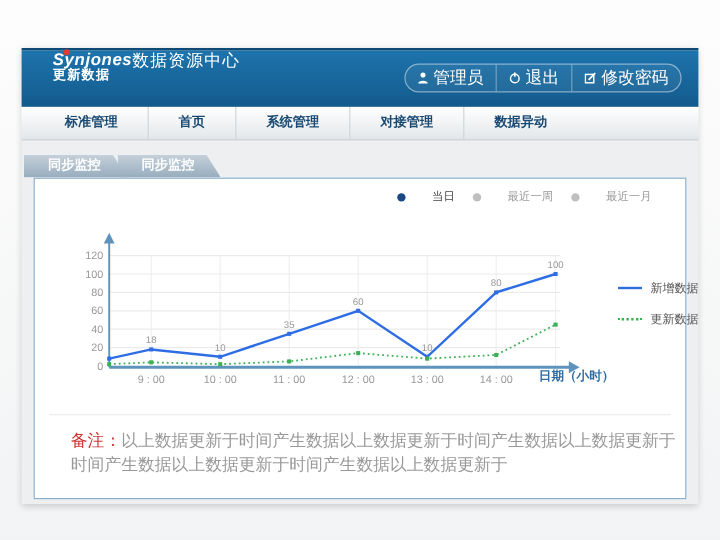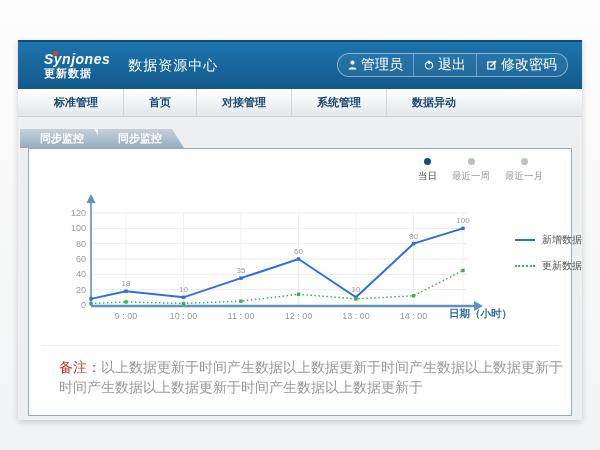--- a/index.html
+++ b/index.html
@@ -2,26 +2,26 @@
 <html><head>
 <meta charset="utf-8">
 <style>
   html,body{margin:0;padding:0;width:600px;height:450px;overflow:hidden;
     background:linear-gradient(#fdfdfd,#f2f3f4);
     font-family:"Liberation Sans","DejaVu Sans",sans-serif;}
   .page{position:absolute;left:18px;top:40px;width:564px;height:380px;
     background:#edeff1;box-shadow:0 2px 6px rgba(0,0,0,.18);}
   
   .hdr{position:relative;height:47px;background:linear-gradient(#1d74ad,#135a8c);
-    border-top:2px solid #0d4a75;display:flex;align-items:center;}
+    border-top:2px solid #0d4a75;display:flex;align-items:flex-start;}
   .logo{position:relative;margin-left:26px;line-height:1;color:#fff;}
   .logo .en{font-size:14px;font-weight:bold;font-style:italic;letter-spacing:.5px;}
   .logo .cn{font-size:11px;font-weight:bold;letter-spacing:1px;margin-top:2px;}
   .logo .dot{position:absolute;left:9px;top:-1px;width:5px;height:5px;border-radius:50%;}
-  .hdr-title{color:#fff;font-size:14px;margin-left:18px;letter-spacing:1px;}
+  .hdr-title{color:#fff;font-size:14px;letter-spacing:1px;}
   .hdr-actions{position:absolute;right:14px;top:11px;display:flex;align-items:center;
     border:1px solid rgba(255,255,255,.45);border-radius:12px;
     background:rgba(255,255,255,.06);height:22px;}
   .hdr-btn{display:flex;align-items:center;gap:4px;color:#fff;font-size:14px;
     padding:0 10px;height:100%;cursor:pointer;}
   .hdr-btn + .hdr-btn{border-left:1px solid rgba(255,255,255,.35);}
   .hdr-btn svg{display:block;}
   
   .nav{height:27px;background:linear-gradient(#ffffff,#e3e7ea);
     border-bottom:1px solid #c9cfd4;display:flex;align-items:center;}
@@ -35,21 +35,21 @@
   .tab{color:#fff;font-size:11px;font-weight:bold;line-height:19px;
     padding:0 22px 0 12px;cursor:pointer;display:flex;align-items:center;gap:5px;
     clip-path:polygon(0 0,calc(100% - 12px) 0,100% 100%,0 100%);}
   .tab.active{background:linear-gradient(#236a9e,#17537f);z-index:3;}
   .tab.inactive{background:linear-gradient(#c5d0da,#97adbe);margin-left:-8px;padding-left:20px;}
   .tab .doc-ic{width:8px;height:10px;border:1px solid #fff;border-radius:1px;position:relative;display:inline-block;}
   .tab .doc-ic::before{content:"";position:absolute;left:1px;top:2px;width:5px;height:1px;background:#fff;box-shadow:0 3px 0 #fff;}
   
   .panel{position:relative;background:#fff;border:1px solid #8cb0cc;height:266px;z-index:1;}
   .filters{position:absolute;top:9px;right:28px;display:flex;gap:15px;align-items:center;}
-  .filter{display:flex;align-items:center;gap:5px;font-size:9.5px;cursor:pointer;flex-direction:column;}
+  .filter{display:flex;align-items:center;gap:22px;font-size:9.5px;cursor:pointer;}
   .filter .fdot{width:7px;height:7px;border-radius:50%;}
   .filter.sel{color:#444;}
   .filter.unsel{color:#999;}
   .filter.sel .fdot{background:#1b4785;}
   .filter.unsel .fdot{background:#bfbfbf;}
   .ylabel{position:absolute;left:36px;top:23px;font-size:11px;font-weight:bold;color:#2e6da4;}
   .chart-wrap{position:absolute;left:22px;top:43px;width:450px;height:140px;}
   svg text{font-family:"Liberation Sans","DejaVu Sans",sans-serif;}
   .xlabel{position:absolute;left:420px;top:158px;font-size:10.5px;font-weight:bold;color:#2e6da4;white-space:nowrap;}
   .series-legend{position:absolute;left:486px;top:84px;font-size:10px;color:#555;}
@@ -100,22 +100,22 @@
             </svg>
         </span>
         <span>修改密码</span>
       </div>
     </div>
   </div>
 
   <div class="nav">
     <div class="nav-item">标准管理</div>
     <div class="nav-item">首页</div>
+    <div class="nav-item">系统管理</div>
     <div class="nav-item">对接管理</div>
-    <div class="nav-item">系统管理</div>
     <div class="nav-item">数据异动</div>
   </div>
 
   <div class="content">
     <div class="tabs">
       <div class="tab inactive" style="z-index:2;">
         <span>同步监控</span>
       </div>
       <div class="tab inactive" style="z-index:1;">
         <span>同步监控</span>

